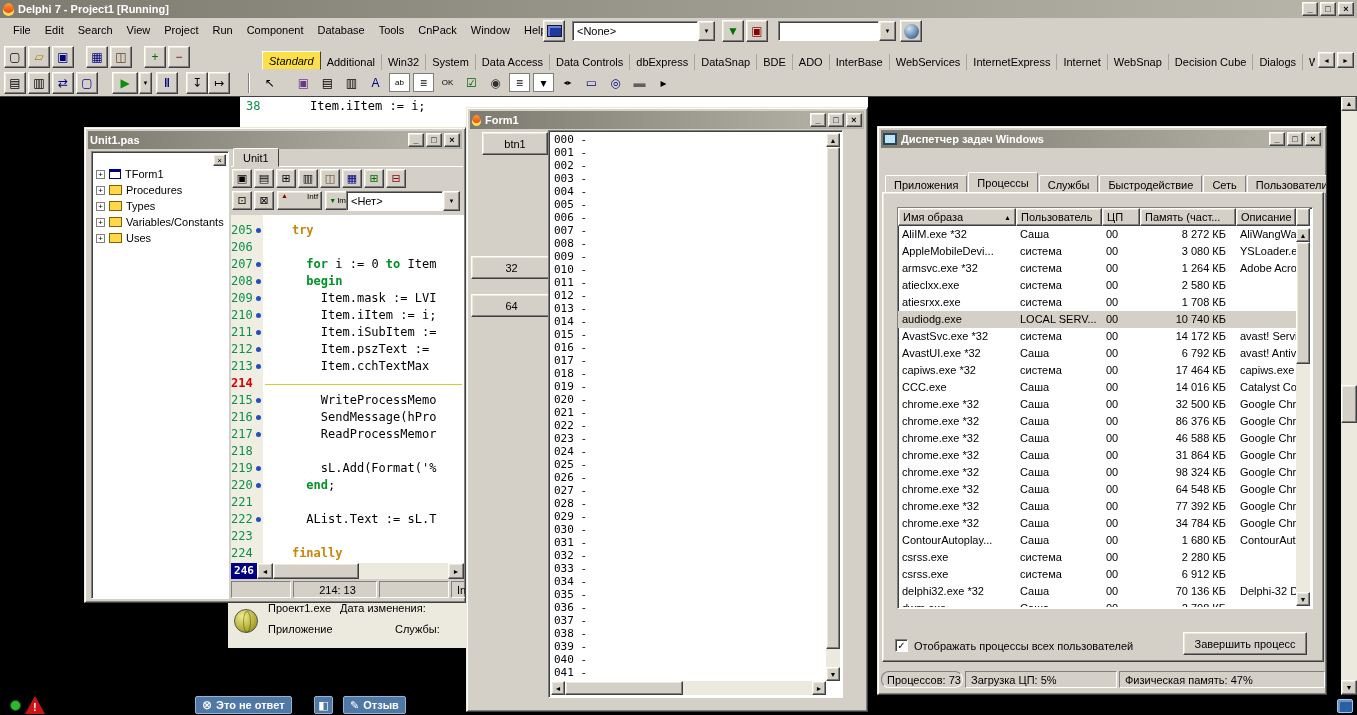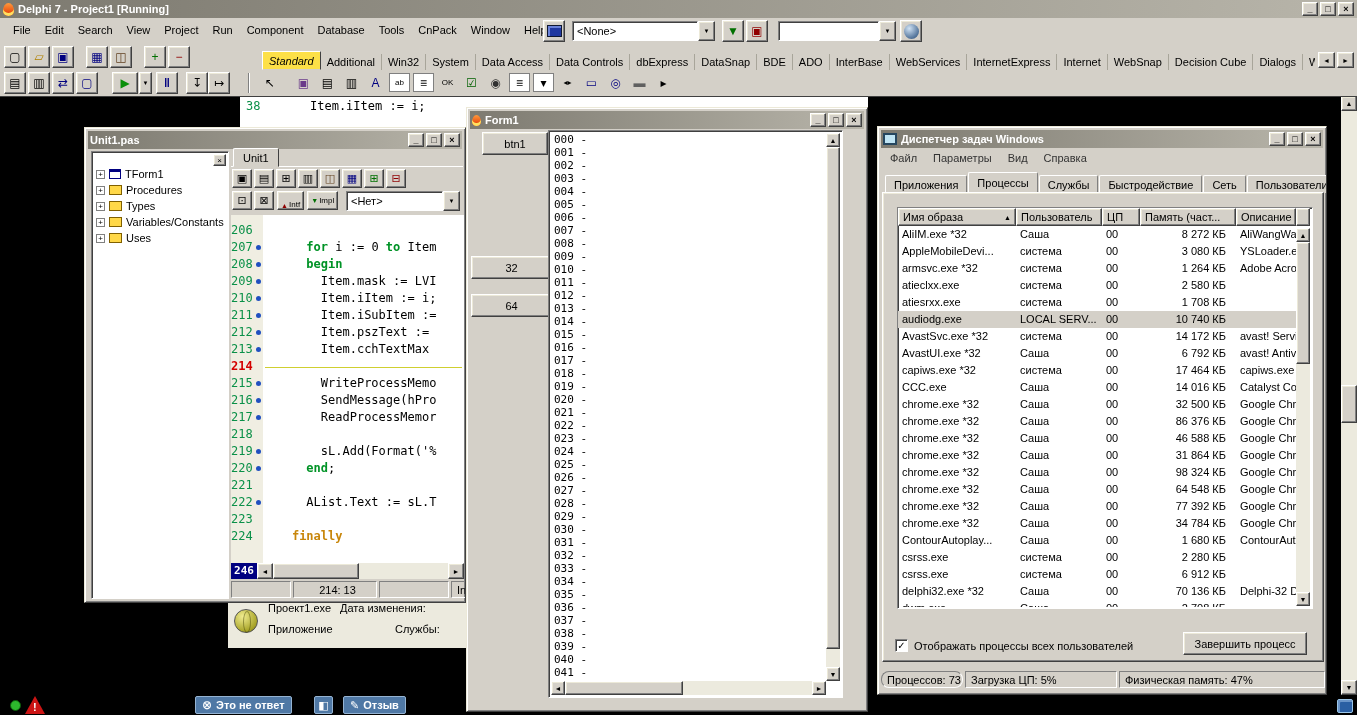--- a/index.html
+++ b/index.html
@@ -336,36 +336,43 @@
       </div>
     <div class="abs" style="left:147px;top:63px;height:22px;width:230px;">
       <span id="ed-tb2" style="display:inline-flex;gap:2px;vertical-align:top;">
           <span class="btn3d" style="width:20px;height:19px;display:inline-flex;align-items:center;justify-content:center;font-size:11px;">
             <span class="g">⊡</span>
           </span>
           <span class="btn3d" style="width:20px;height:19px;display:inline-flex;align-items:center;justify-content:center;font-size:11px;">
             <span class="g">⊠</span>
           </span>
         </span>
-      <span class="btn3d" style="display:inline-flex;align-items:flex-end;gap:1px;height:19px;padding:0 3px;font-size:8px;vertical-align:top;">
+      <span class="btn3d" style="display:inline-flex;align-items:flex-start;gap:19px;height:19px;padding:0 3px;font-size:8px;vertical-align:top;">
         <span style="color:#900000;font-size:7px;">▲</span>
         <span>Intf</span>
       </span>
       <span class="btn3d" style="display:inline-flex;align-items:center;gap:1px;height:19px;padding:0 3px;font-size:8px;vertical-align:top;">
         <span style="color:#007000;font-size:7px;">▼</span>
         <span>Impl</span>
       </span>
       <div class="combo abs" style="left:114px;top:0;width:114px;">
         <span class="ct">&lt;Нет&gt;</span>
         <span class="cb btn3d">▼</span>
       </div>
     </div>
 
     <div class="abs" id="code-area" style="left:146px;top:87px;width:233px;height:348px;">
       <div id="code-lines">
+          <div class="code-row">
+            <span class="gut">205</span>
+            <span class="dotc">
+              <span class="dot"></span>
+            </span>
+            <span class="ctext"><span class="">    </span><span class="kw-or">try</span></span>
+          </div>
           <div class="code-row">
             <span class="gut">206</span>
             <span class="dotc"></span>
             <span class="ctext"></span>
           </div>
           <div class="code-row">
             <span class="gut">207</span>
             <span class="dotc">
               <span class="dot"></span>
             </span>
@@ -574,21 +581,20 @@
   <div class="abs win" id="tm-win" style="left:877px;top:126px;width:450px;height:569px;z-index:4;">
     <div class="titlebar">
       <span class="ico-monitor"></span>
       <span>Диспетчер задач Windows</span>
       <span class="tb-btns">
         <span class="tbtn btn3d">_</span>
         <span class="tbtn btn3d">□</span>
         <span class="tbtn btn3d">×</span>
       </span>
     </div>
-    <div class="abs" id="tm-menu" style="left:4px;top:22px;width:440px;height:18px;"><span class="tm-menu-item">Файл</span><span class="tm-menu-item">Параметры</span><span class="tm-menu-item">Вид</span><span class="tm-menu-item">Справка</span></div>
     <div class="abs" id="tm-tabs" style="left:7px;top:45px;width:436px;height:21px;">
         <span class="tm-tab">Приложения</span>
         <span class="tm-tab active">Процессы</span>
         <span class="tm-tab">Службы</span>
         <span class="tm-tab">Быстродействие</span>
         <span class="tm-tab">Сеть</span>
         <span class="tm-tab">Пользователи</span>
       </div>
 
     <div class="abs" style="left:4px;top:65px;width:442px;height:470px;border:1px solid;border-color:#fff #404040 #404040 #fff;

